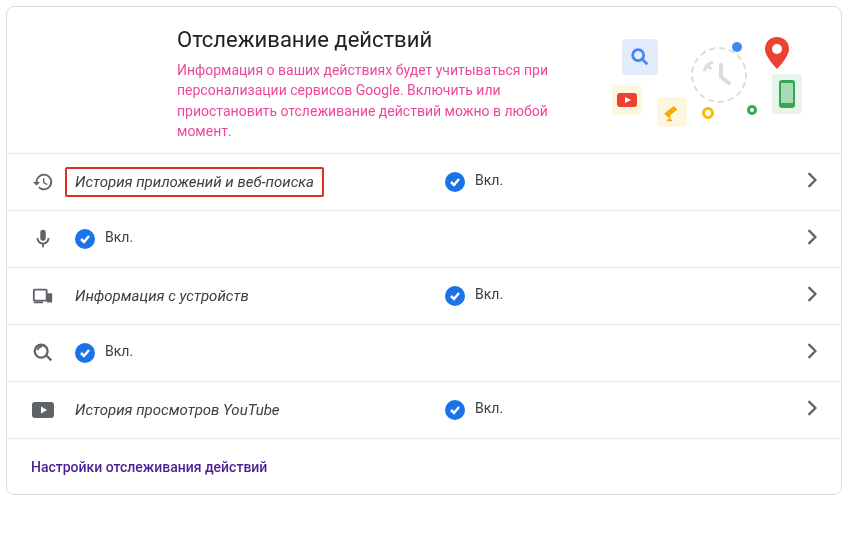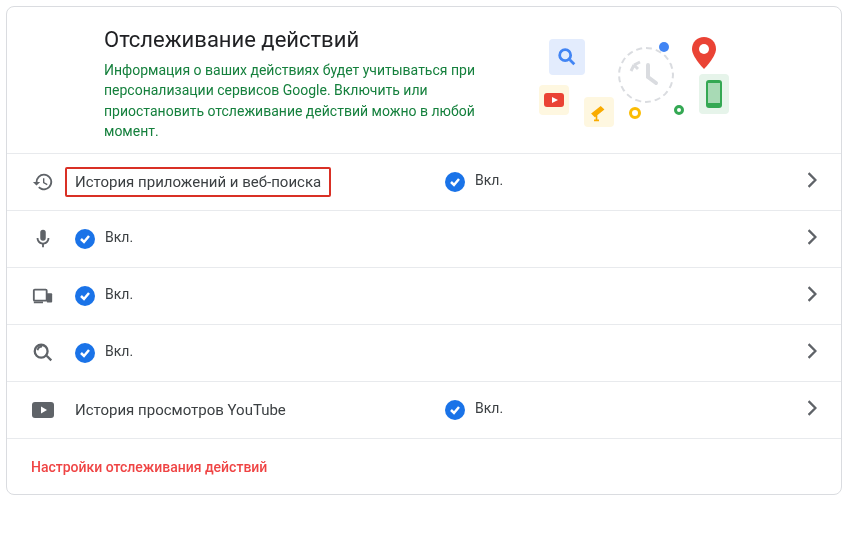--- a/index.html
+++ b/index.html
@@ -11,33 +11,33 @@
       padding: 6px;
     }
     .card {
       border: 1px solid #dadce0;
       border-radius: 8px;
       overflow: hidden;
     }
     .header {
       padding: 20px 24px 12px 24px;
       display: flex;
-      justify-content: center;
+      justify-content: flex-end;
       align-items: flex-start;
     }
     .header-text { max-width: 420px; }
     .title {
       font-size: 22px;
       font-weight: 400;
       color: #202124;
       margin-bottom: 8px;
     }
     .subtitle {
       font-size: 14px;
-      color: #15803d;
+      color: #ec4899;
       line-height: 1.45;
     }
     .illustration {
       width: 220px;
       height: 100px;
       position: relative;
       flex-shrink: 0;
     }
     .illu { position: absolute; }
     .sq { width: 32px; height: 32px; border-radius: 4px; display:flex; align-items:center; justify-content:center; }
@@ -68,20 +68,21 @@
       margin-right: 20px;
       flex-shrink: 0;
       display:flex;
       align-items:center;
       justify-content:center;
     }
     .item-label {
       font-size: 15px;
       color: #3c4043;
       flex: 0 0 370px;
+      font-style: italic;
     }
     .highlight {
       border: 2px solid #d93025;
       border-radius: 2px;
       padding: 4px 8px;
       margin-left: -10px;
     }
     .status {
       display: flex;
       align-items: flex-start;
@@ -105,21 +106,21 @@
     }
     .chevron {
       color: #5f6368;
       flex-shrink:0;
     }
     .footer {
       padding: 18px 24px;
       border-top: 1px solid #e8eaed;
     }
     .footer-link {
-      color: #ef4444;
+      color: #4c1d95;
       font-size: 14px;
       font-weight: 500;
       text-decoration: none;
       cursor: pointer;
     }
   </style>
 </head>
 <body>
 
 <div class="card">
@@ -209,20 +210,21 @@
           </svg></div>
       </div>
       <div class="item">
         <div class="item-icon">
           <svg width="22" height="22" viewBox="0 0 24 24" fill="none" stroke="#5f6368" stroke-width="2">
             <rect x="2" y="5" width="14" height="12" rx="1"></rect>
             <rect x="16" y="9" width="6" height="10" rx="1" fill="#5f6368" stroke="none"></rect>
             <line x1="2" y1="19" x2="12" y2="19"></line>
           </svg>
         </div>
+        <div class="item-label"><span>Информация с устройств</span></div>
         <div class="status">
           <div class="status-icon status-on">
             <svg width="12" height="12" viewBox="0 0 12 12" fill="none" stroke="#fff" stroke-width="2.5">
               <path d="M2 6 L5 9 L10 3"></path>
             </svg>
           </div>
           <span class="status-text">Вкл.</span>
         </div>
         <div class="chevron"><svg width="10" height="16" viewBox="0 0 8 14" fill="none" stroke="#5f6368" stroke-width="2">
             <path d="M1 1 L7 7 L1 13"></path>

